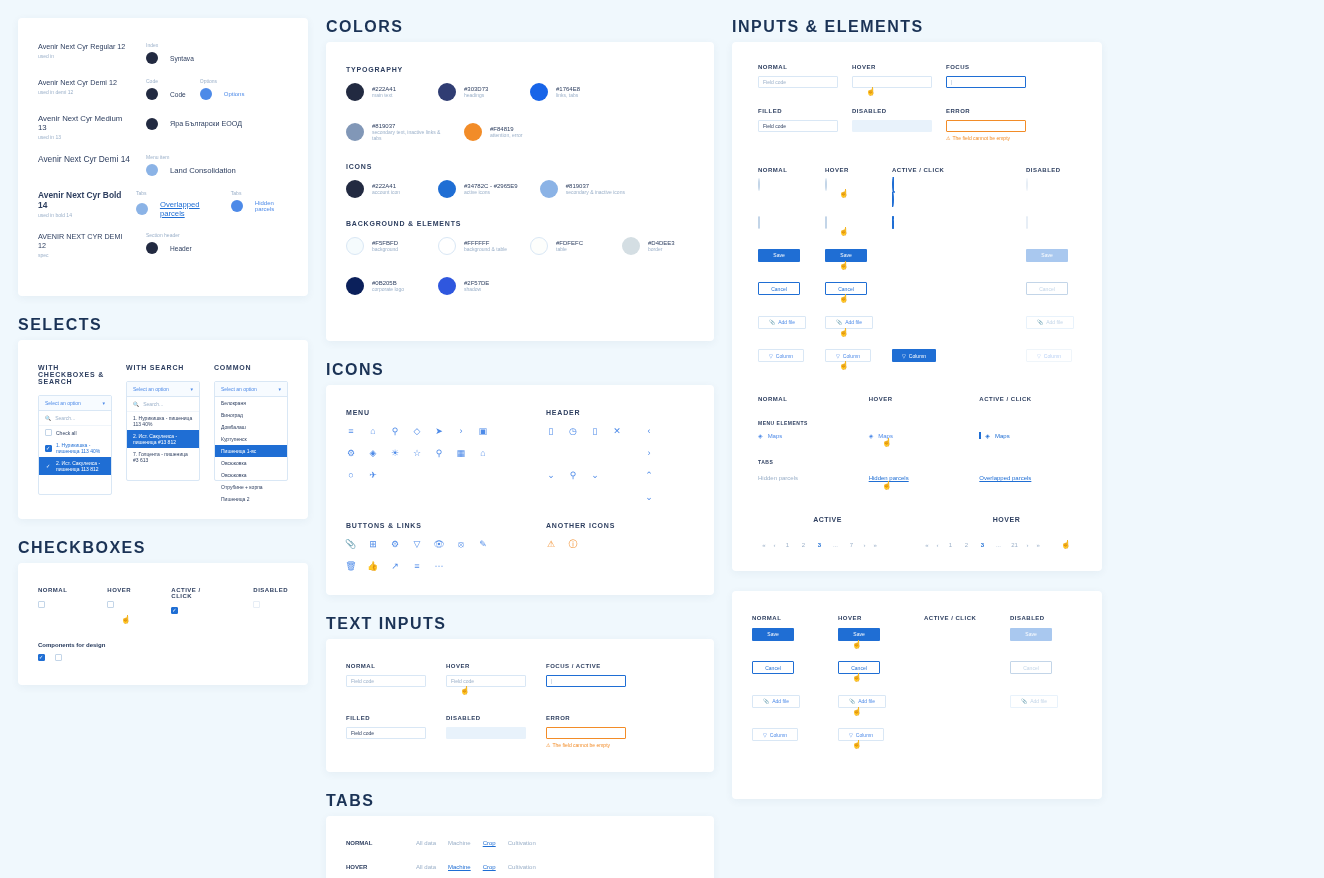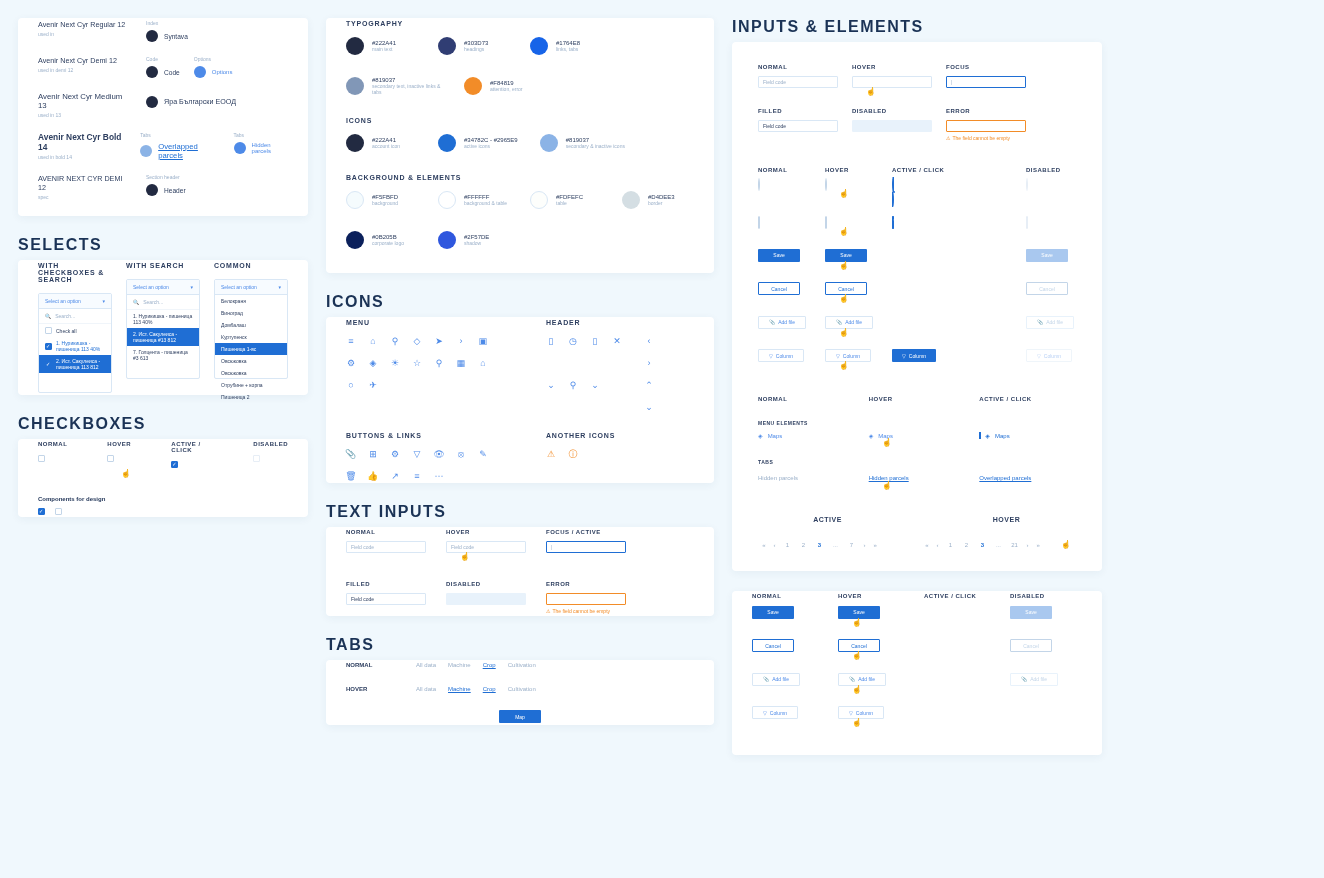--- a/index.html
+++ b/index.html
@@ -3,31 +3,31 @@
 <meta charset="utf-8">
 <style>
 *{box-sizing:border-box;margin:0;padding:0}
 body{font-family:-apple-system,BlinkMacSystemFont,"Segoe UI",sans-serif;background:#f0f8fd;padding:18px 0;color:#2d3e5f;font-size:10px}
 .page{width:1324px;margin:0 auto;display:flex;gap:18px;padding:0 18px}
 .col{display:flex;flex-direction:column;gap:20px}
 .col1{width:290px}
 .col2{width:388px}
 .col3{width:370px}
 h2{font-size:16px;font-weight:800;letter-spacing:1.5px;color:#1b3356;margin-bottom:6px}
-.card{background:#fff;border-radius:4px;padding:2px 20px;box-shadow:0 2px 8px rgba(30,60,100,.06)}
+.card{background:#fff;border-radius:4px;padding:24px 20px;box-shadow:0 2px 8px rgba(30,60,100,.06)}
 .subhead{font-size:7px;font-weight:700;letter-spacing:.8px;color:#2d3e5f;margin-bottom:10px}
 .tiny{font-size:5px;color:#9bb0c9}
 
 
 .font-row{display:flex;align-items:flex-start;gap:14px;margin-bottom:14px}
 .font-label{width:94px}
 .font-label .fn{font-size:6px;color:#2d3e5f}
 .font-label .ft{font-size:5px;color:#9bb0c9;margin-top:2px}
 .swatch-col{display:flex;flex-direction:column;gap:4px;align-items:flex-start}
-.swatch-item{display:flex;align-items:center;gap:6px}
+.swatch-item{display:flex;align-items:center;gap:12px}
 .dot{width:12px;height:12px;border-radius:50%;flex-shrink:0}
 .dot.navy{background:#222a41}
 .dot.lblue{background:#4d8ae8}
 .dot.sky{background:#8bb3e6}
 .dot.orange{background:#f28c28}
 .swatch-item .txt{font-size:6px}
 .link-txt{color:#1f6ed4;text-decoration:underline}
 
 
 .color-grid{display:flex;gap:22px;flex-wrap:wrap;margin-bottom:22px}
@@ -159,20 +159,33 @@
   <div class="swatch-col">
                 <div class="tiny"></div>
                 <div class="swatch-item">
                   <span class="dot navy"></span>
                   <span class="txt " style="font-size:7.15px">Яра Български ЕООД</span>
                 </div>
               </div>
   </div>
             <div class="font-row">
               <div class="font-label">
+                <div class="fn" style="font-weight:400;font-size:8.4px">Avenir Next Cyr Demi 14</div>
+                <div class="ft"></div>
+              </div>
+  <div class="swatch-col">
+                <div class="tiny">Menu item</div>
+                <div class="swatch-item">
+                  <span class="dot sky"></span>
+                  <span class="txt " style="font-size:7.700000000000001px">Land Consolidation</span>
+                </div>
+              </div>
+  </div>
+            <div class="font-row">
+              <div class="font-label">
                 <div class="fn" style="font-weight:700;font-size:8.4px">Avenir Next Cyr Bold 14</div>
                 <div class="ft">used in bold 14</div>
               </div>
   <div class="swatch-col">
                 <div class="tiny">Tabs</div>
                 <div class="swatch-item">
                   <span class="dot sky"></span>
                   <span class="txt link-txt" style="font-size:7.700000000000001px">Overlapped parcels</span>
                 </div>
               </div>
@@ -294,20 +307,21 @@
         <div class="cb-pair">
           <span class="chk on"></span>
           <span class="chk"></span>
         </div>
       </div>
     </div>
   </div>
 
   <div class="col col2">
     <div>
+      <h2>COLORS</h2>
       <div class="card">
         <div class="subhead">TYPOGRAPHY</div>
         <div class="color-grid" id="typo-colors">
             <div class="color-item">
               <span class="color-dot" style="background:#222a41;"></span>
               <div class="color-lbl">
                 <div class="hex">#222A41</div>
                 <div class="use">main text</div>
               </div>
             </div>

